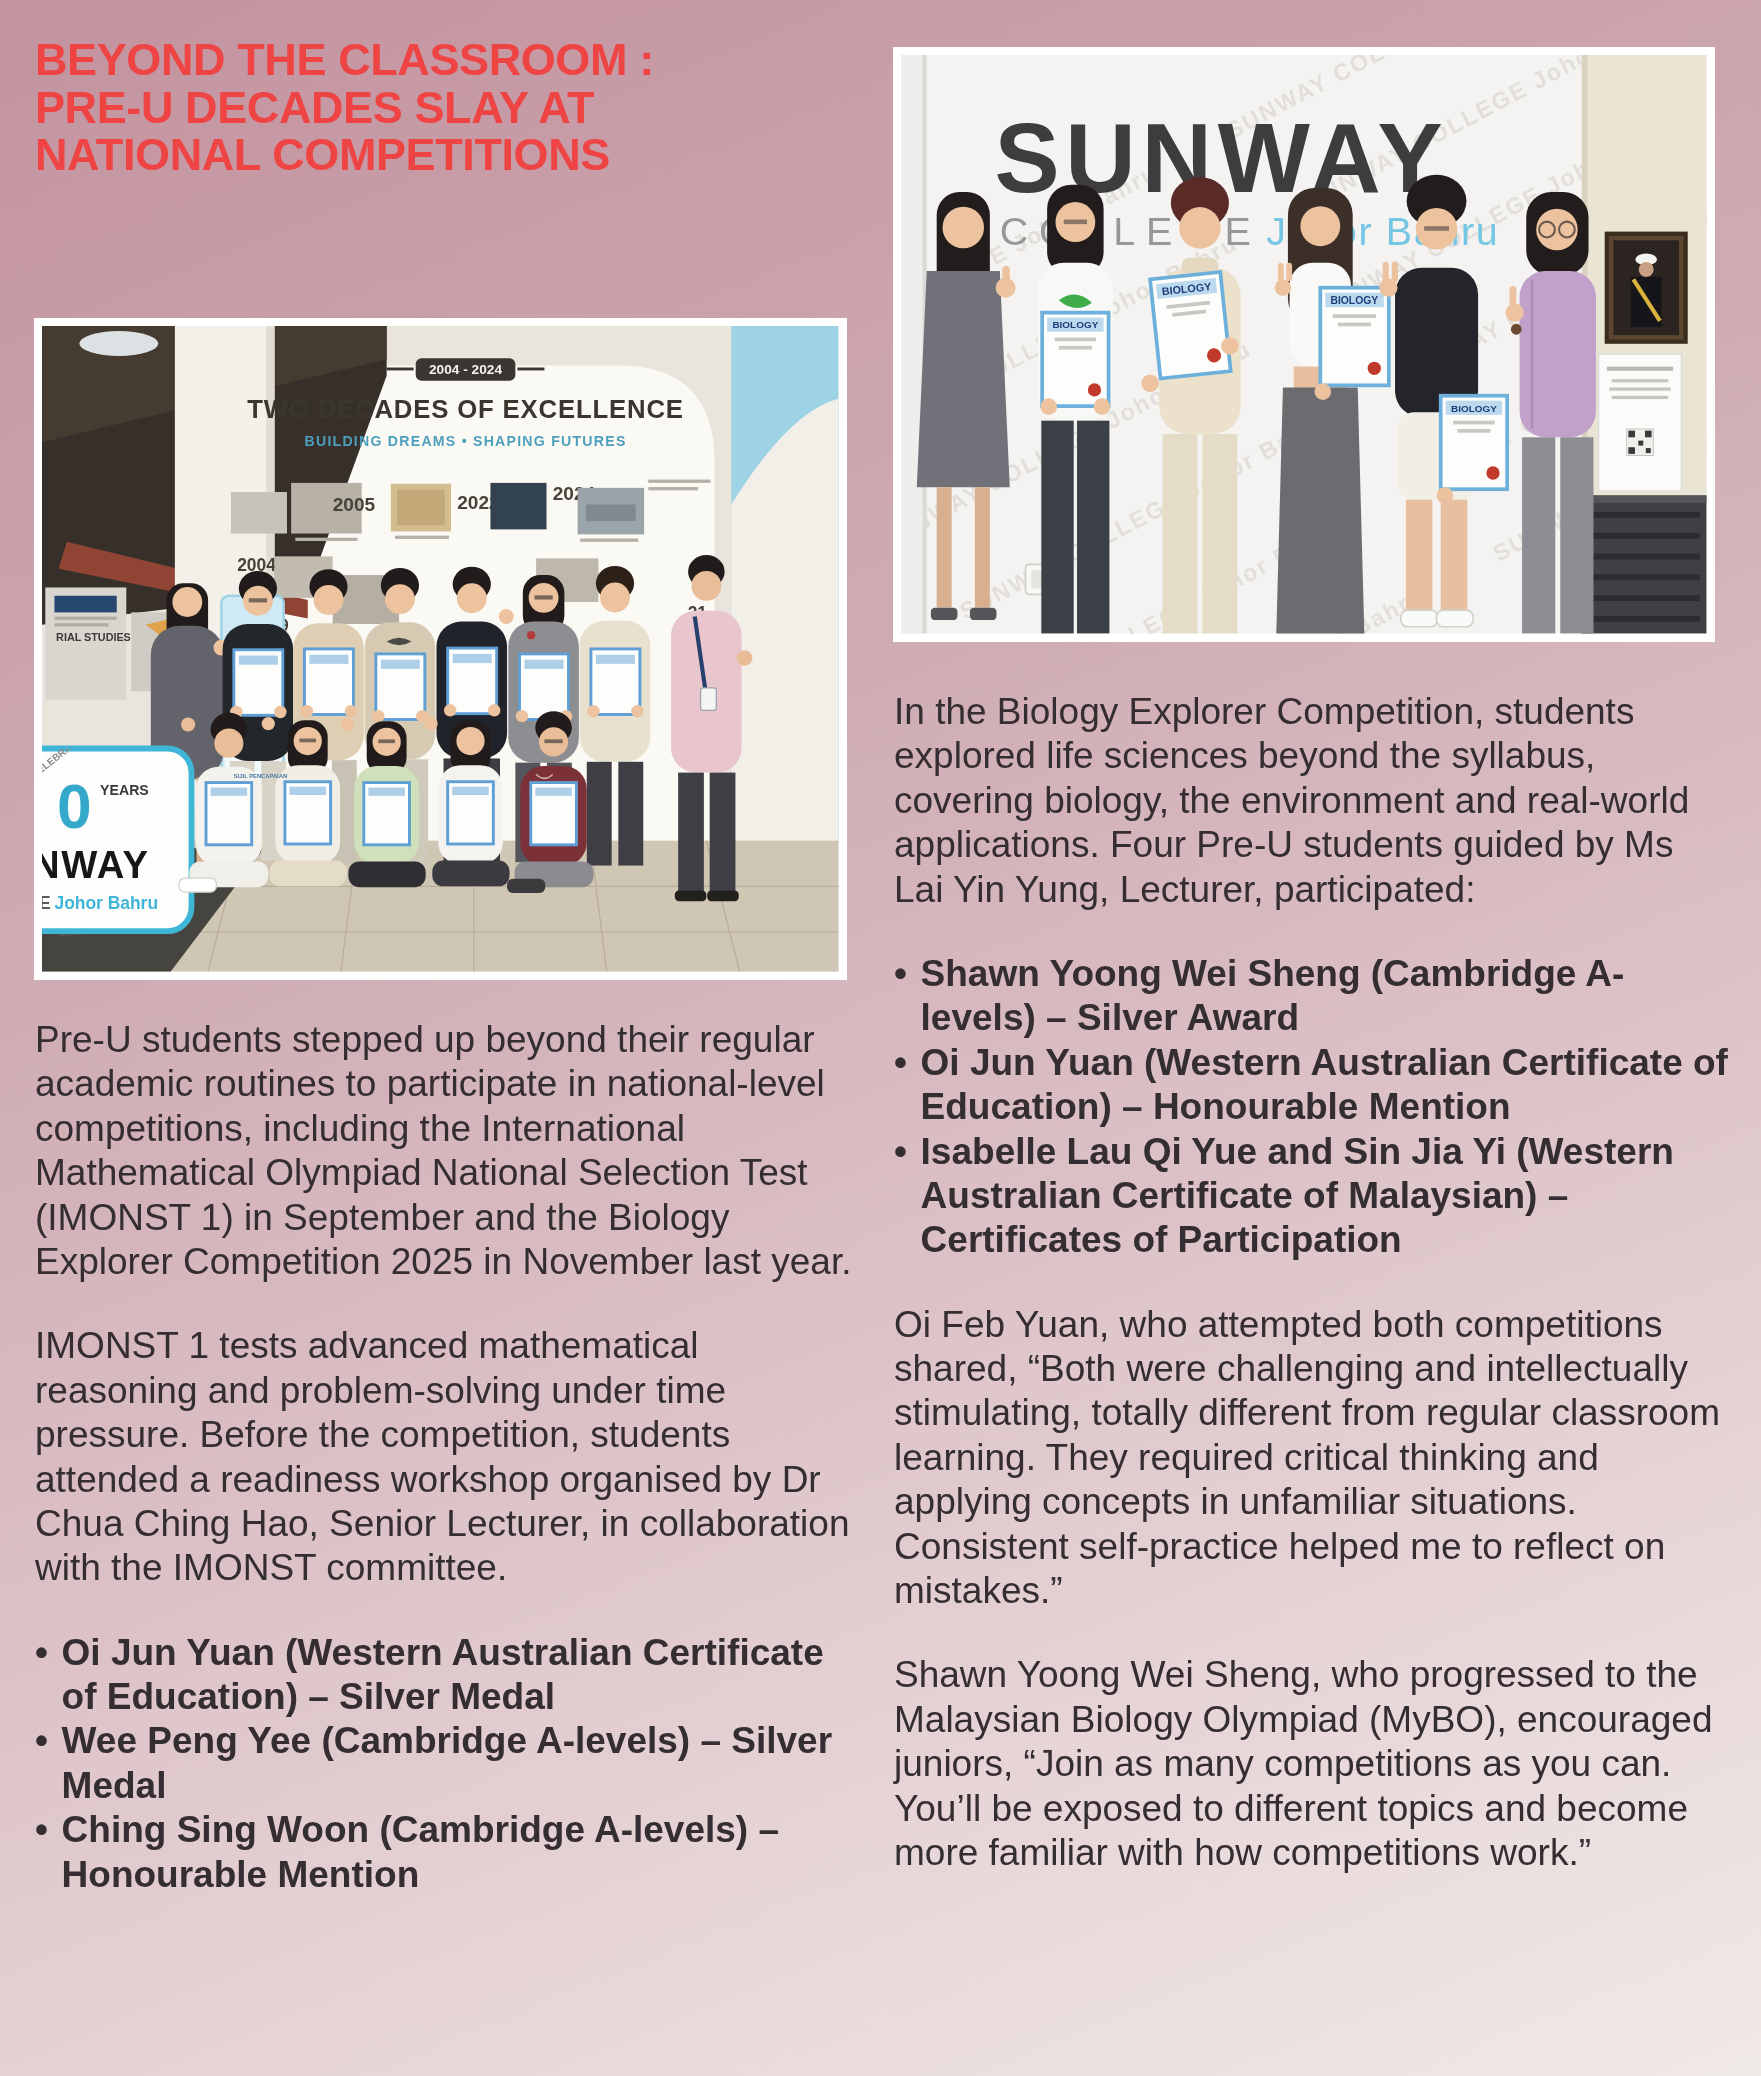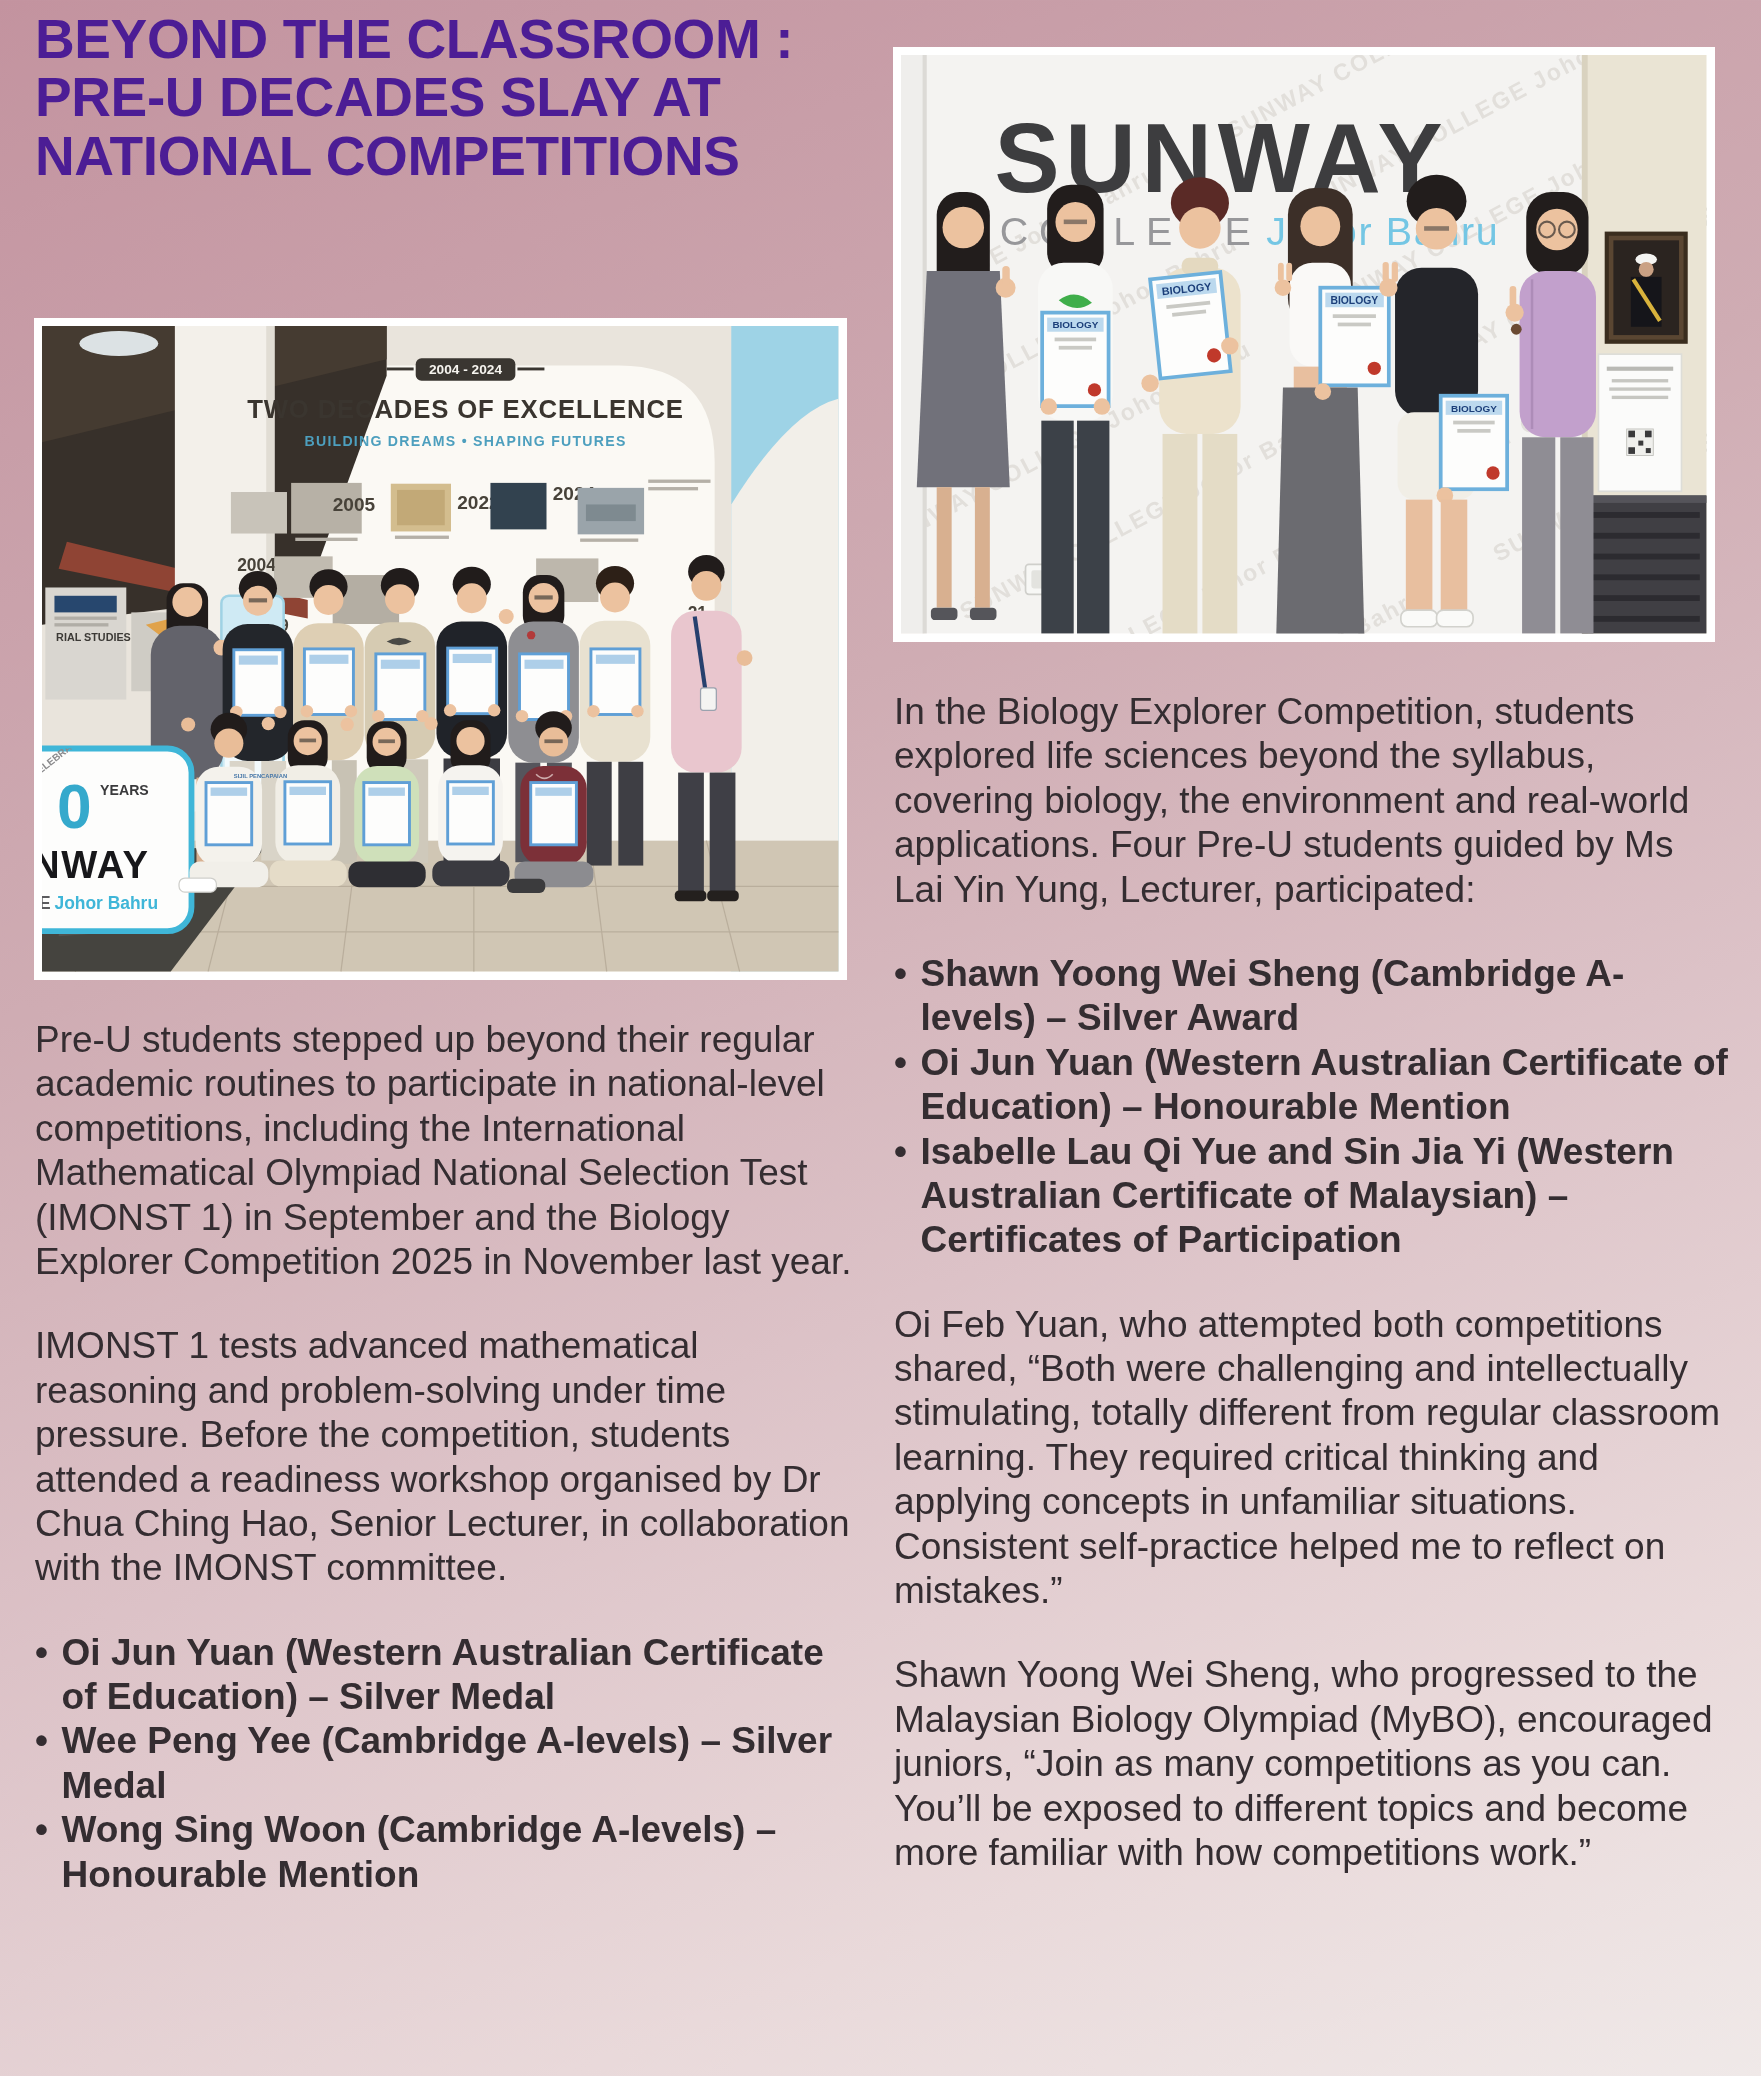--- a/index.html
+++ b/index.html
@@ -2,23 +2,23 @@
 <html style="font-size:6.6px"><head>
 <meta charset="utf-8">
 <style>
   html,body{margin:0;padding:0;}
   body{
     width:1762px;height:2491px;position:relative;overflow:hidden;
     font-family:"Liberation Sans", sans-serif;
     background:linear-gradient(158deg,#c3939f 0%,#c89ea8 14%,#cfacb3 32%,#dcc2c7 52%,#e9d9da 72%,#f0eae9 88%,#f1ecea 100%);
   }
   .page-title{
-    position:absolute;left:35px;top:10px;width:856px;
-    font-size:55px;line-height:1.06;font-weight:800;letter-spacing:-0.4px;
-    color:#4c1d95;
+    position:absolute;left:35px;top:36px;width:856px;
+    font-size:45px;line-height:1.06;font-weight:800;letter-spacing:-0.4px;
+    color:#ef4444;
   }
   .photo{position:absolute;background:#ffffff;box-sizing:border-box;padding:8.3px;}
   .photo svg{display:block;width:100%;height:100%;}
   .photo-left{left:34px;top:318px;width:813px;height:662px;}
   .photo-right{left:893px;top:47px;width:822px;height:595px;}
   .col{position:absolute;font-size:37px;line-height:1.2;color:#342d31;letter-spacing:0;}
   .col-left{left:35px;top:1010px;width:826px;}
   .col-right{left:894px;top:682px;width:836px;}
   .col p{margin:8px 0 40px 0;}
   .bullets{margin:37px 0 40px 0;font-weight:700;}
@@ -481,21 +481,21 @@
     <div class="bullet-item">
       <span class="bullet-dot">•</span>
       <span class="bullet-text">Oi Jun Yuan (Western Australian Certificate of Education) – Silver Medal</span>
     </div>
     <div class="bullet-item">
       <span class="bullet-dot">•</span>
       <span class="bullet-text">Wee Peng Yee (Cambridge A-levels) – Silver Medal</span>
     </div>
     <div class="bullet-item">
       <span class="bullet-dot">•</span>
-      <span class="bullet-text">Wong Sing Woon (Cambridge A-levels) – Honourable Mention</span>
+      <span class="bullet-text">Ching Sing Woon (Cambridge A-levels) – Honourable Mention</span>
     </div>
   </div>
 
 </div>
 
 <div class="col col-right">
   <p>In the Biology Explorer Competition, students explored life sciences beyond the syllabus, covering biology, the environment and real-world applications. Four Pre-U students guided by Ms Lai Yin Yung, Lecturer, participated:</p>
   <div class="bullets">
     <div class="bullet-item">
       <span class="bullet-dot">•</span>

